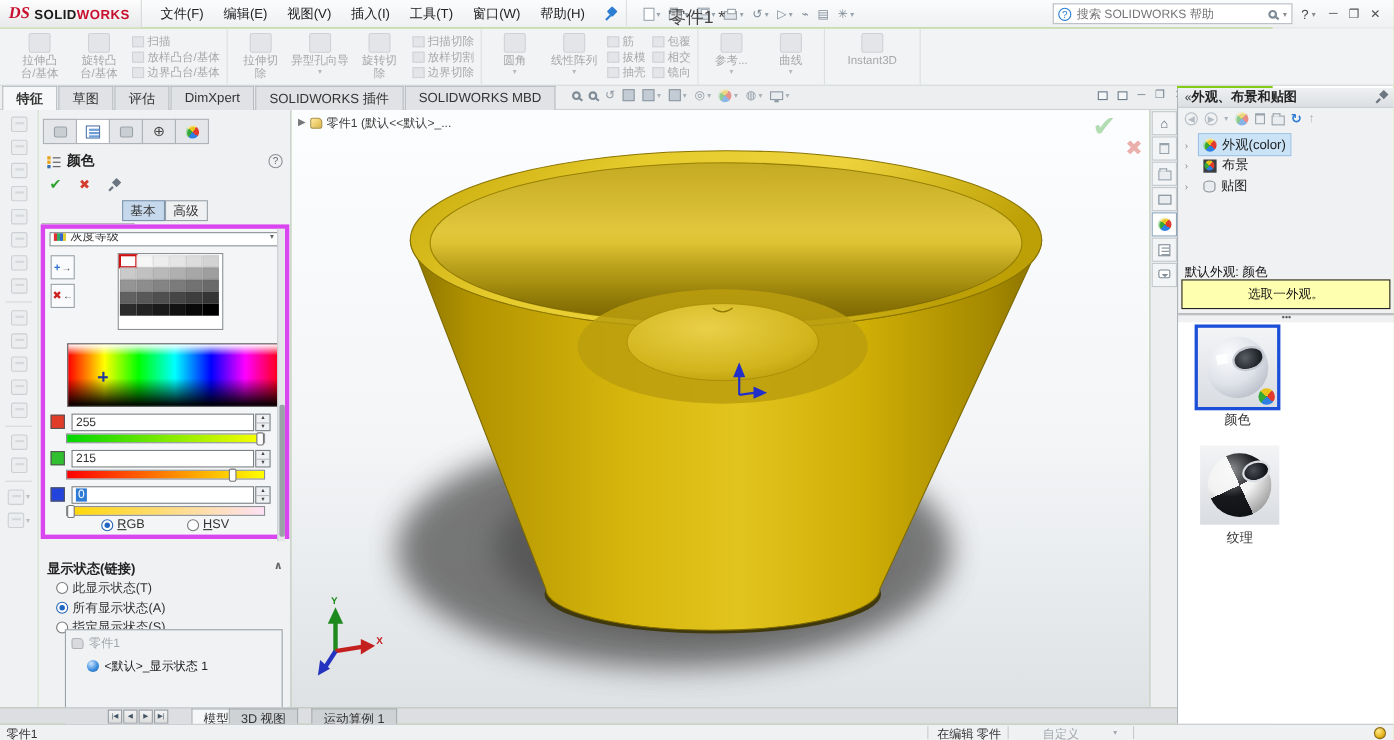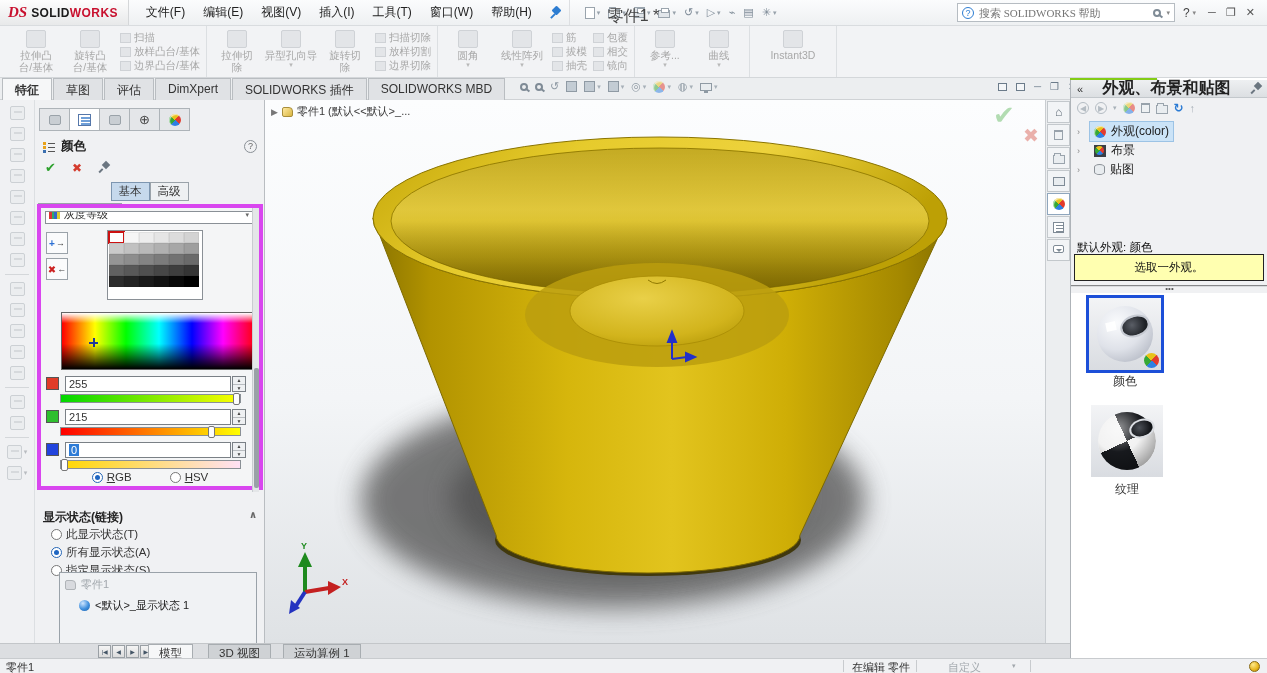--- a/index.html
+++ b/index.html
@@ -21,21 +21,21 @@
   .pin-blue { width:12px; height:12px; position:relative; margin:0 8px; }
   .pin-blue::before { content:""; position:absolute; width:7px; height:7px; background:#2d7dd2; top:0; right:1px; transform:rotate(45deg); border-radius:1px;}
   .pin-blue::after { content:""; position:absolute; width:2px; height:6px; background:#2d7dd2; bottom:0; left:3px; transform:rotate(45deg);}
   .qat { display:flex; align-items:center; gap:2px; padding-left:12px; border-left:1px solid #dddfe2; height:100%; }
   .qat-btn { display:flex; align-items:center; gap:2px; padding:2px 3px; color:#7d8a96; }
   .qat-btn .car { font-size:7px; color:#98a2ab; }
   .doc-title { position:absolute; left:50%; transform:translateX(-50%); top:6px; font-size:16px; color:#444; }
   .tb-right { margin-left:auto; display:flex; align-items:center; gap:8px; padding-right:8px; }
   .searchbox { display:flex; align-items:center; gap:5px; width:218px; height:19px; border:1px solid #b6bcc2; background:#fff; padding:0 4px; }
   .q-circle { width:12px; height:12px; border-radius:50%; border:1px solid #2d7dd2; color:#2d7dd2; font-size:9px; line-height:10px; text-align:center; flex:none;}
-  .searchbox input { border:none; outline:none; flex:1; font-size:11px; color:#8a8f94; font-family:Liberation Serif, serif; background:transparent;}
+  .searchbox input { border:none; outline:none; flex:1; font-size:11px; color:#8a8f94; font-family:Liberation Sans, sans-serif; background:transparent;}
   .helpbtn { color:#444; font-size:12px; display:flex; gap:3px; align-items:center;}
   .winctl { display:flex; gap:10px; color:#555; font-size:11px; padding:0 4px; }
 
   
   .i-page { width:10px; height:12px; background:#fff; border:1px solid #9aa4ad; }
   .i-folder { width:12px; height:9px; background:#e9edf0; border:1px solid #9aa4ad; position:relative; margin-top:2px;}
   .i-folder::before { content:""; position:absolute; top:-3px; left:0; width:5px; height:2px; background:#e9edf0; border:1px solid #9aa4ad; border-bottom:none;}
   .i-disk { width:11px; height:11px; background:#dfe4e8; border:1px solid #9aa4ad; position:relative;}
   .i-disk::before { content:""; position:absolute; left:2px; top:0; width:5px; height:4px; background:#fff; border:1px solid #9aa4ad;}
   .i-printer { width:12px; height:8px; background:#e2e6ea; border:1px solid #9aa4ad; position:relative; margin-top:3px;}
@@ -168,21 +168,21 @@
   .ts-btn.active { background:#ffffff; border-color:#8fa6bd;}
   .i-viewpal { width:12px; height:9px; border:1px solid #7f8b96; background:#e8ecef; position:relative;}
   .i-list2 { width:11px; height:11px; border:1px solid #7f8b96; background:#fff; position:relative;}
   .i-list2::before{content:""; position:absolute; left:2px; top:2px; width:7px; height:1.5px; background:#7f8b96; box-shadow:0 3px 0 #7f8b96, 0 6px 0 #7f8b96;}
   .i-chat { width:11px; height:8px; border:1px solid #7f8b96; background:#fff; border-radius:2px; position:relative; margin-top:-2px;}
   .i-chat::after{content:""; position:absolute; left:2px; bottom:-3px; width:0; height:0; border:3px solid transparent; border-top-color:#7f8b96;}
 
   
   .rp { position:absolute; left:1070px; top:80px; width:197px; height:578px; background:#f0f1f3; border-left:1px solid #aeb3b8;}
   .rp-header { height:18px; background:linear-gradient(#eef0f2,#dcdfe2); border-bottom:1px solid #c3c8cc; display:flex; align-items:center; padding:0 6px; }
-  .rp-header .ttl { flex:1; text-align:center; font-size:16px; font-weight:bold; color:#222;}
+  .rp-header .ttl { flex:1; font-size:12px; font-weight:bold; color:#222;}
   .rp-toolbar { height:20px; display:flex; align-items:center; gap:6px; padding:0 6px; color:#a7b0b8;}
   .circ { width:12px; height:12px; border-radius:50%; border:1px solid #b4bcc3; font-size:8px; line-height:11px; text-align:center; color:#b4bcc3;}
   .refresh { color:#2b7bd4; font-size:12px; font-weight:bold;}
   .rp-tree { padding:4px 0 0 6px; }
   .rp-row { display:flex; align-items:center; gap:5px; height:19px; font-size:12px; color:#222;}
   .rp-row .chev { color:#888; font-size:9px; width:8px;}
   .rp-row .lblwrap { display:flex; align-items:center; gap:5px; padding:1px 4px;}
   .rp-row.sel .lblwrap { background:#cbe3f7; outline:1px solid #9cc3e5;}
   .scene-ico { width:12px; height:12px; background:#3a3f45; position:relative; flex:none;}
   .scene-ico::after{ content:""; position:absolute; left:1px; top:1px; width:9px; height:9px; border-radius:50%;
@@ -832,21 +832,21 @@
     </div>
   </div>
 
   <div class="btabs">
     <div class="bt-nav">
       <div>|◀</div>
       <div>◀</div>
       <div>▶</div>
       <div>▶|</div>
     </div>
-  <div class="bt-tab active" style="left: 148px;">模型</div>
+  <div class="bt-tab active" style="left: 174px;">模型</div>
       <div class="bt-tab" style="left: 208px;">3D 视图</div>
       <div class="bt-tab" style="left: 283px;">运动算例 1</div>
     </div>
 
   <div class="statusbar">
     <span class="sb-left">零件1</span>
     <span class="sb-div" style="left:843px"></span>
     <span class="sb-edit">在编辑 零件</span>
     <span class="sb-div" style="left:916px"></span>
     <span class="sb-custom">自定义</span>

